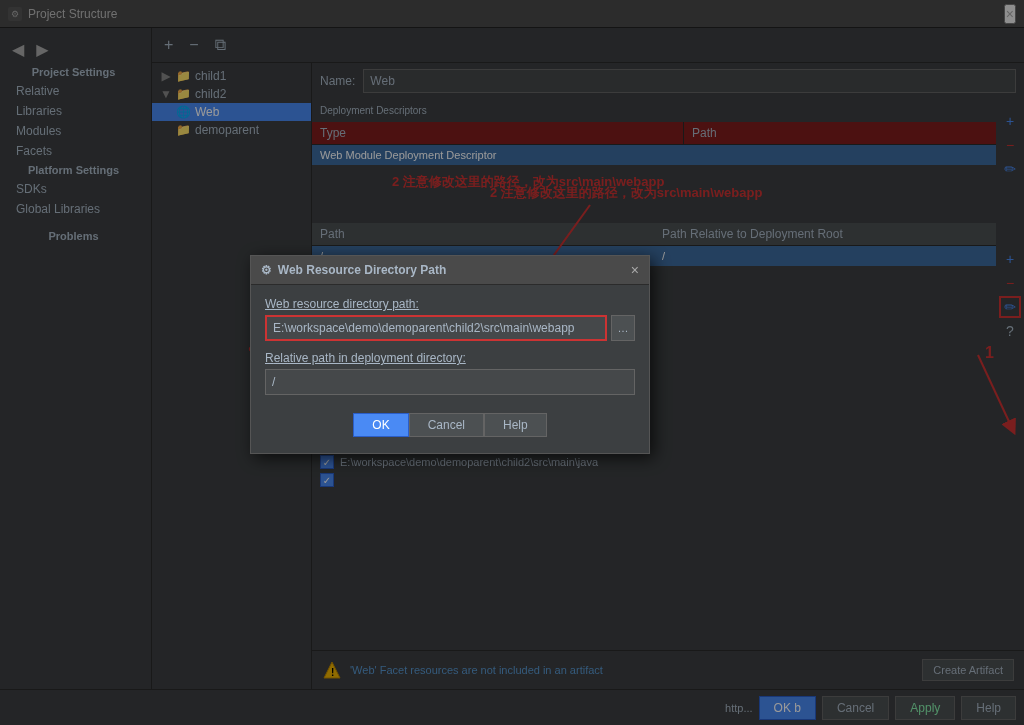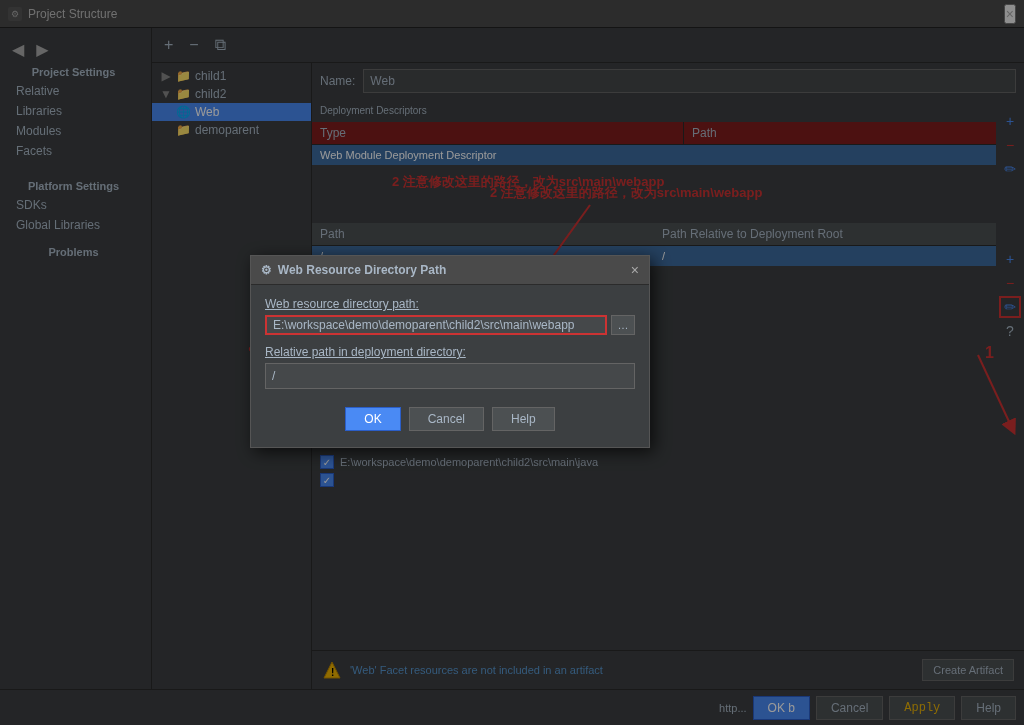--- a/index.html
+++ b/index.html
@@ -48,21 +48,21 @@
     .warning-bar { display: flex; align-items: center; gap: 8px; padding: 8px 10px; background: #3c3f41; border-top: 1px solid #2b2b2b; margin-top: auto; }
     .warning-icon { width: 20px; height: 20px; flex-shrink: 0; }
     .warning-text { color: #a9b7c6; font-size: 11px; flex: 1; }
     .warning-text span { color: #5896d0; }
     .create-artifact-btn { background: #4c5052; border: 1px solid #646464; color: #a9b7c6; padding: 4px 10px; cursor: pointer; font-size: 11px; }
 
     .bottom-bar { height: 36px; background: #3c3f41; border-top: 1px solid #2b2b2b; display: flex; align-items: center; justify-content: flex-end; padding: 0 8px; gap: 6px; }
     .bottom-btn { padding: 4px 14px; font-size: 12px; cursor: pointer; border: 1px solid #646464; }
     .btn-ok { background: #4a8af4; border-color: #2b5ec8; color: #fff; }
     .btn-cancel { background: #4c5052; color: #a9b7c6; }
-    .btn-apply { background: #4c5052; color: #eab308; font-family: Liberation Mono, monospace; }
+    .btn-apply { background: #4c5052; color: #86efac; }
     .btn-help { background: #4c5052; color: #a9b7c6; }
     .bottom-text { color: #a9b7c6; font-size: 11px; }
 
     
     .tree-area { padding: 4px 0; }
     .tree-item { display: flex; align-items: center; gap: 4px; padding: 2px 8px; cursor: pointer; color: #a9b7c6; font-size: 12px; }
     .tree-item.selected { background: #4a8af4; color: #fff; }
     .tree-toggle { width: 12px; text-align: center; color: #888; }
     .side-action-btn { background: none; border: 1px solid transparent; color: #a9b7c6; width: 22px; height: 22px; display: flex; align-items: center; justify-content: center; cursor: pointer; font-size: 14px; }
     .side-action-btn.red-border { border: 2px solid #cc3333; }
@@ -70,24 +70,24 @@
     
     .dialog-overlay { position: fixed; top: 0; left: 0; width: 1024px; height: 725px; background: rgba(0,0,0,0.4); z-index: 10; display: flex; align-items: center; justify-content: center; }
     .dialog { background: #3c3f41; border: 1px solid #555; box-shadow: 4px 4px 16px rgba(0,0,0,0.7); width: 400px; position: absolute; top: 255px; left: 250px; }
     .dialog-title-bar { background: #4a4a4a; padding: 6px 10px; display: flex; align-items: center; justify-content: space-between; border-bottom: 1px solid #2b2b2b; }
     .dialog-title { display: flex; align-items: center; gap: 6px; color: #a9b7c6; font-size: 12px; font-weight: bold; }
     .dialog-close { background: none; border: none; color: #aaa; cursor: pointer; font-size: 14px; }
     .dialog-content { padding: 12px 14px; }
     .dialog-field-label { color: #a9b7c6; font-size: 12px; margin-bottom: 4px; }
     .dialog-field-label span { text-decoration: underline; }
     .dialog-input-row { display: flex; gap: 4px; margin-bottom: 10px; }
-    .dialog-input { background: #45484a; border: 2px solid #cc3333; color: #a9b7c6; padding: 3px 6px; font-size: 12px; flex: 1; height: 20px; }
+    .dialog-input { background: #45484a; border: 2px solid #cc3333; color: #a9b7c6; padding: 3px 6px; font-size: 12px; flex: 1; height: 26px; }
     .dialog-browse-btn { background: #4c5052; border: 1px solid #646464; color: #a9b7c6; width: 24px; cursor: pointer; font-size: 11px; display: flex; align-items: center; justify-content: center; }
     .dialog-rel-input { background: #45484a; border: 1px solid #646464; color: #a9b7c6; padding: 3px 6px; font-size: 12px; flex: 1; height: 26px; }
-    .dialog-buttons { display: flex; justify-content: center; gap: 8px; padding: 8px 0 4px; }
+    .dialog-buttons { display: flex; justify-content: center; gap: 0; padding: 8px 0 4px; }
     .dialog-btn { padding: 4px 18px; font-size: 12px; cursor: pointer; border: 1px solid #646464; }
     .btn-ok-dialog { background: #4a8af4; border-color: #2b5ec8; color: #fff; }
     .btn-cancel-dialog { background: #4c5052; color: #a9b7c6; }
     .btn-help-dialog { background: #4c5052; color: #a9b7c6; }
     .wr-table-header { display: flex; background: #4c5052; border-bottom: 1px solid #2b2b2b; }
     .wr-th { padding: 4px 8px; color: #a9b7c6; font-size: 12px; flex: 1; }
     .wr-row-sel { display: flex; background: #3d6b9e; }
     .wr-td { padding: 4px 8px; color: #fff; font-size: 11px; flex: 1; }
   </style>
 </head>
@@ -108,21 +108,21 @@
     <div class="sidebar">
       <div class="top-bar-btns" style="padding: 4px 8px; display:flex; gap:4px;">
         <button class="nav-btn">◀</button>
         <button class="nav-btn">▶</button>
       </div>
       <div class="sidebar-item section-title">Project Settings</div>
       <div class="sidebar-item">Relative</div>
       <div class="sidebar-item">Libraries</div>
       <div class="sidebar-item">Modules</div>
       <div class="sidebar-item">Facets</div>
-      <div class="sidebar-item section-title" style="margin-top:16px;">Platform Settings</div>
+      <div class="sidebar-item section-title" style="margin-top:0;">Platform Settings</div>
       <div class="sidebar-item">SDKs</div>
       <div class="sidebar-item">Global Libraries</div>
       <div class="sidebar-item section-title" style="margin-top:8px;">Problems</div>
     </div>
 
     <div class="right-panel">
 
       <div class="top-bar">
         <button class="top-btn">+</button>
         <button class="top-btn">−</button>

